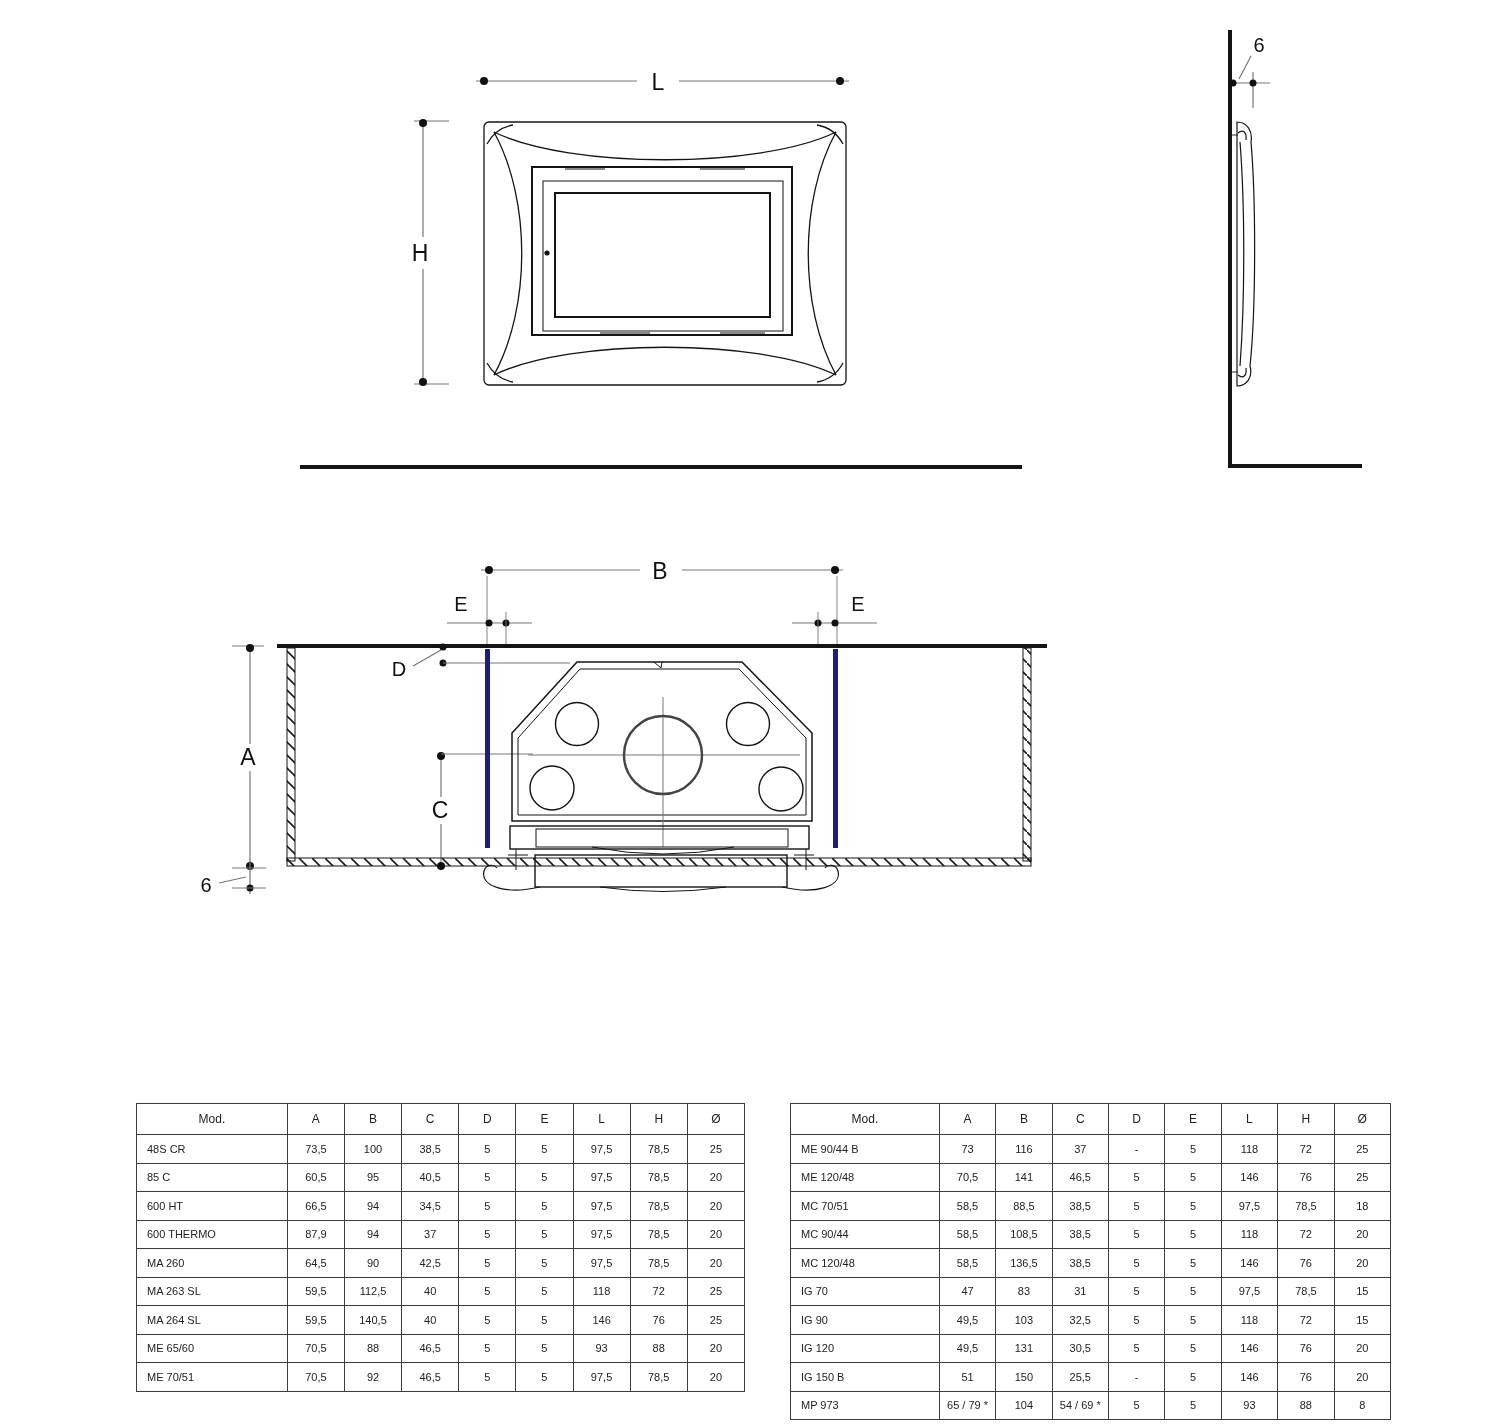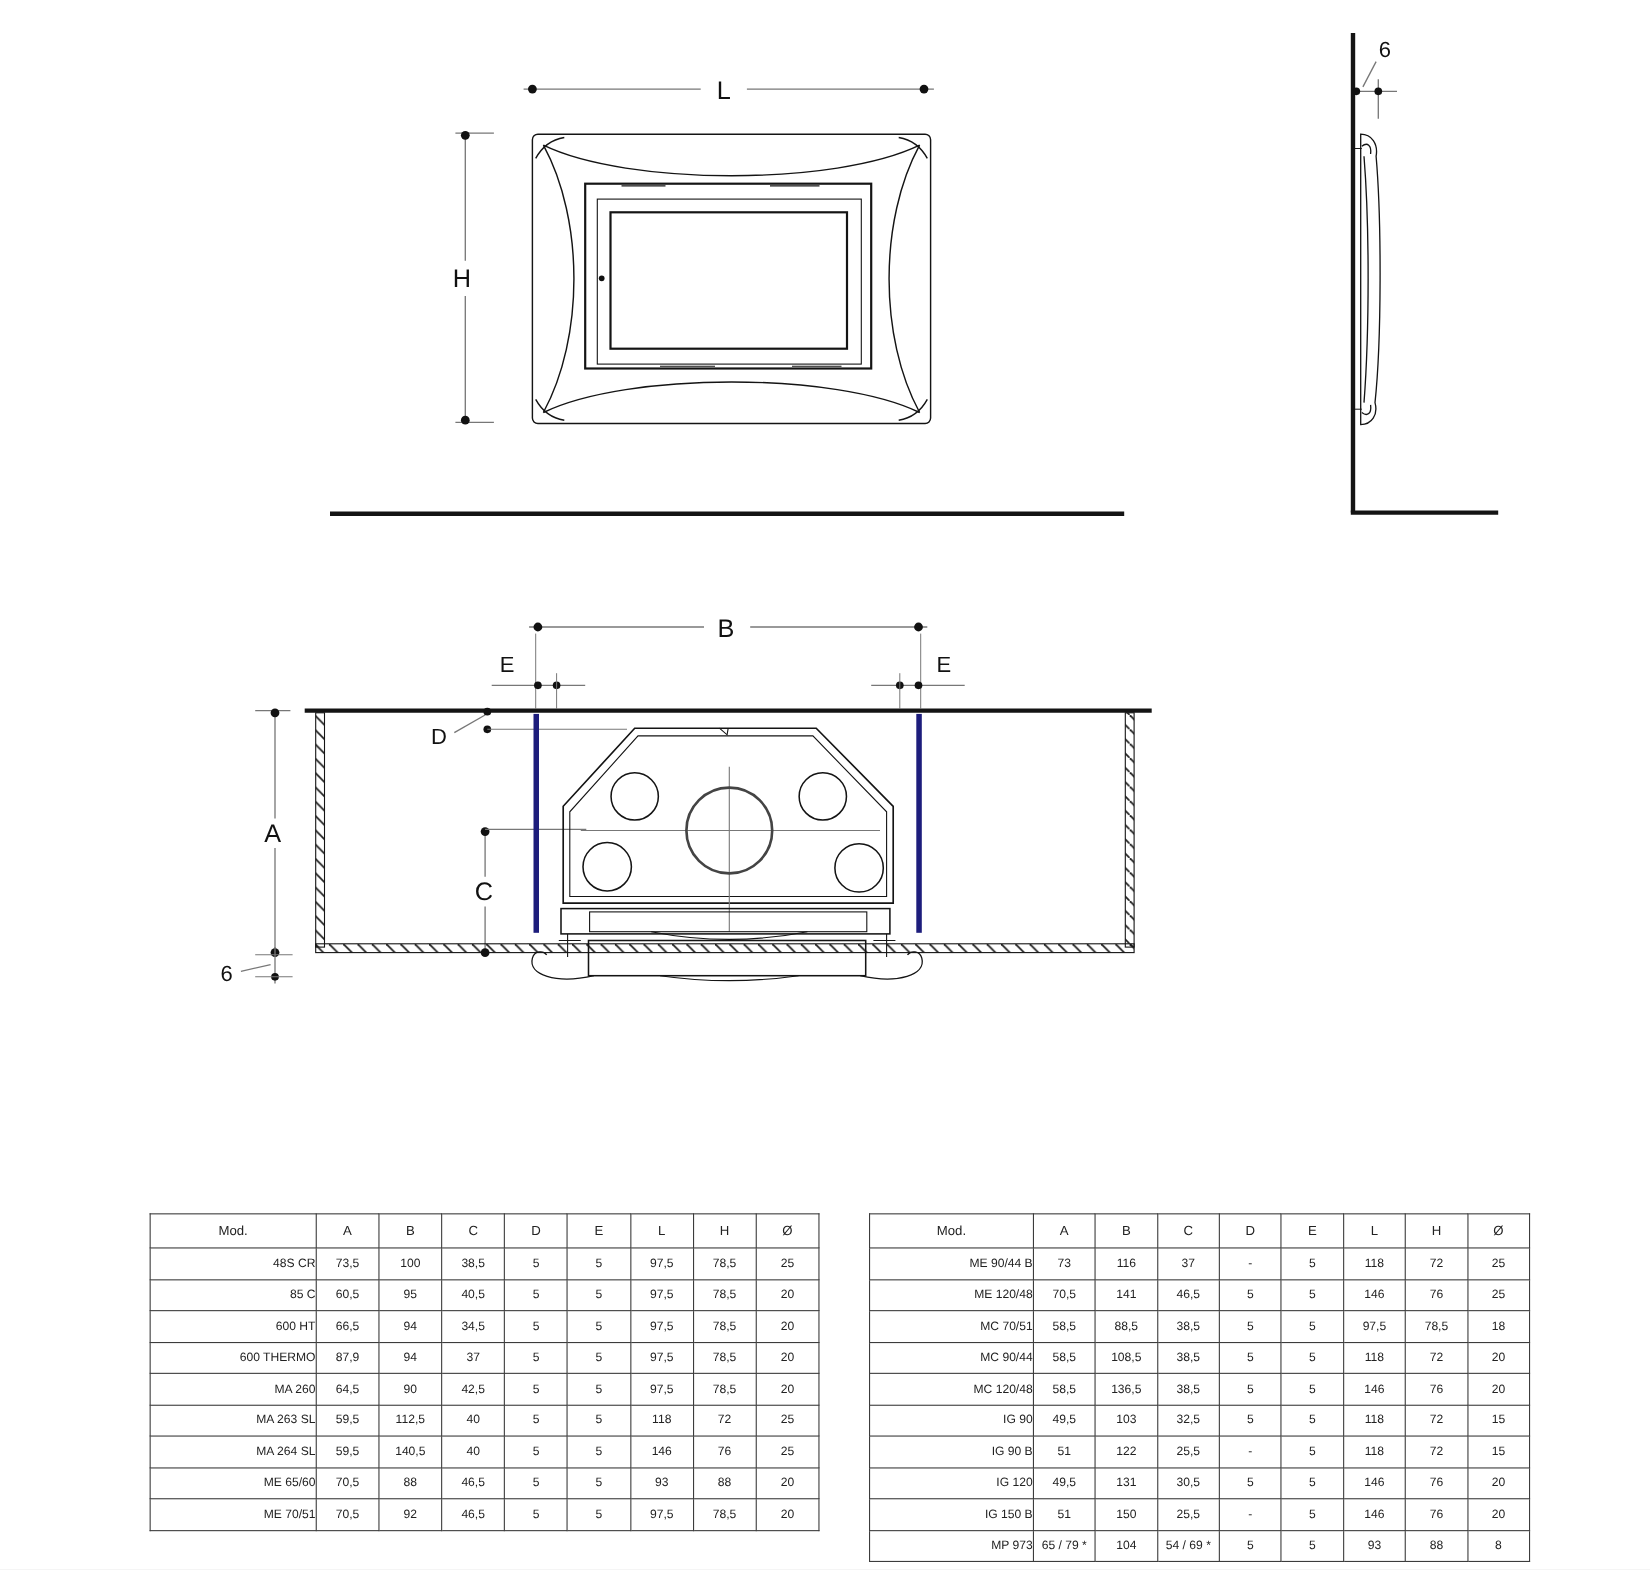--- a/index.html
+++ b/index.html
@@ -7,21 +7,21 @@
         font-family:"Liberation Sans",sans-serif;}
   svg text{font-family:"Liberation Sans",sans-serif;fill:#111;}
   .dimlabel{font-size:23px;}
   .dimlabel-sm{font-size:20px;}
   
   .spec-table{position:absolute;border-collapse:collapse;table-layout:fixed;background:#fff;}
   .spec-table th,.spec-table td{border:1px solid #3c3c3c;font-size:11px;color:#222;
       text-align:center;padding:0;height:27.5px;overflow:hidden;white-space:nowrap;}
   .spec-table thead th{height:30px;font-weight:400;font-size:12px;}
   .spec-table thead th.mod{font-weight:400;}
-  .spec-table td.mod{text-align:right;padding-left:10px;}
+  .spec-table td.mod{text-align:left;padding-left:10px;}
   .spec-table col.c-mod{width:24.8%;}
   .spec-table col.c-val{width:9.4%;}
   #table-left{left:136px;top:1103px;width:609px;}
   #table-right{left:790px;top:1103px;width:601px;}
 </style>
 </head>
 <body>
 
 <div class="page">
 
@@ -406,36 +406,36 @@
           <td>58,5</td>
           <td>136,5</td>
           <td>38,5</td>
           <td>5</td>
           <td>5</td>
           <td>146</td>
           <td>76</td>
           <td>20</td>
         </tr>
         <tr>
+          <td class="mod">IG 70</td>
+          <td>47</td>
+          <td>83</td>
+          <td>31</td>
+          <td>5</td>
+          <td>5</td>
+          <td>97,5</td>
+          <td>78,5</td>
+          <td>15</td>
+        </tr>
+        <tr>
           <td class="mod">IG 90</td>
           <td>49,5</td>
           <td>103</td>
           <td>32,5</td>
           <td>5</td>
-          <td>5</td>
-          <td>118</td>
-          <td>72</td>
-          <td>15</td>
-        </tr>
-        <tr>
-          <td class="mod">IG 90 B</td>
-          <td>51</td>
-          <td>122</td>
-          <td>25,5</td>
-          <td>-</td>
           <td>5</td>
           <td>118</td>
           <td>72</td>
           <td>15</td>
         </tr>
         <tr>
           <td class="mod">IG 120</td>
           <td>49,5</td>
           <td>131</td>
           <td>30,5</td>

